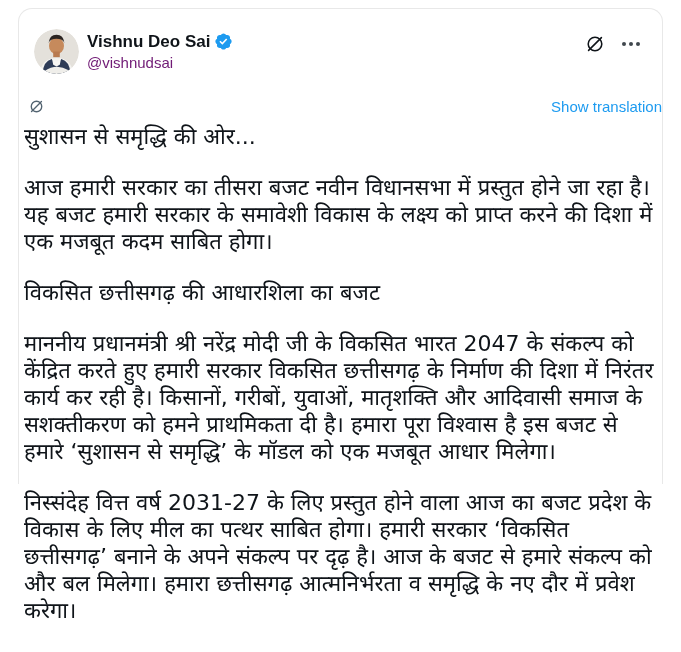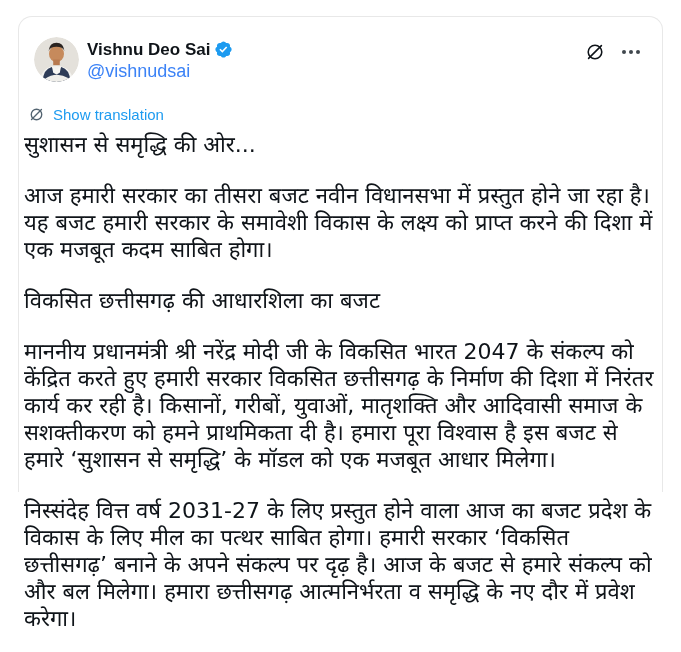--- a/index.html
+++ b/index.html
@@ -4,21 +4,21 @@
 <style>
   * { margin: 0; padding: 0; box-sizing: border-box; }
   html, body {
     width: 681px; height: 652px;
     background: #ffffff;
     overflow: hidden;
     font-family: "Liberation Sans", sans-serif;
   }
   .tweet-card {
     position: absolute;
-    left: 18px; top: 16px; width: 645px; height: 476px;
+    left: 18px; top: 8px; width: 645px; height: 476px;
     background: #ffffff;
     border: 1px solid #e8e8e8;
     border-bottom: none;
     border-radius: 14px 14px 0 0;
   }
   
   .header {
     display: flex;
     align-items: flex-start;
     padding: 20px 20px 0 15px;
@@ -40,22 +40,22 @@
   .name-row { display: flex; align-items: center; gap: 4px; }
   .display-name {
     font-size: 17px;
     font-weight: 700;
     color: #0f1419;
     line-height: 21px;
     cursor: pointer;
   }
   .verified { width: 19px; height: 19px; display: inline-block; }
   .handle {
-    font-size: 18px;
-    color: #3b82f6;
+    font-size: 15px;
+    color: #701a75;
     line-height: 20px;
     margin-top: 1px;
     cursor: pointer;
   }
   .header-actions {
     margin-left: auto;
     display: flex;
     align-items: center;
     gap: 14px;
     padding-top: 4px;
@@ -71,20 +71,21 @@
     background: #40474d; display: block;
   }
   
   .translation-row {
     display: flex;
     align-items: center;
     gap: 8px;
     margin-top: 23px;
     padding-left: 9px;
     height: 18px;
+    justify-content: space-between;
   }
   .translate-icon { width: 17px; height: 17px; }
   .translate-icon svg { display: block; width: 100%; height: 100%; }
   .translation-label {
     font-size: 15px;
     color: #1d9bf0;
     text-decoration: none;
     cursor: pointer;
   }
   

